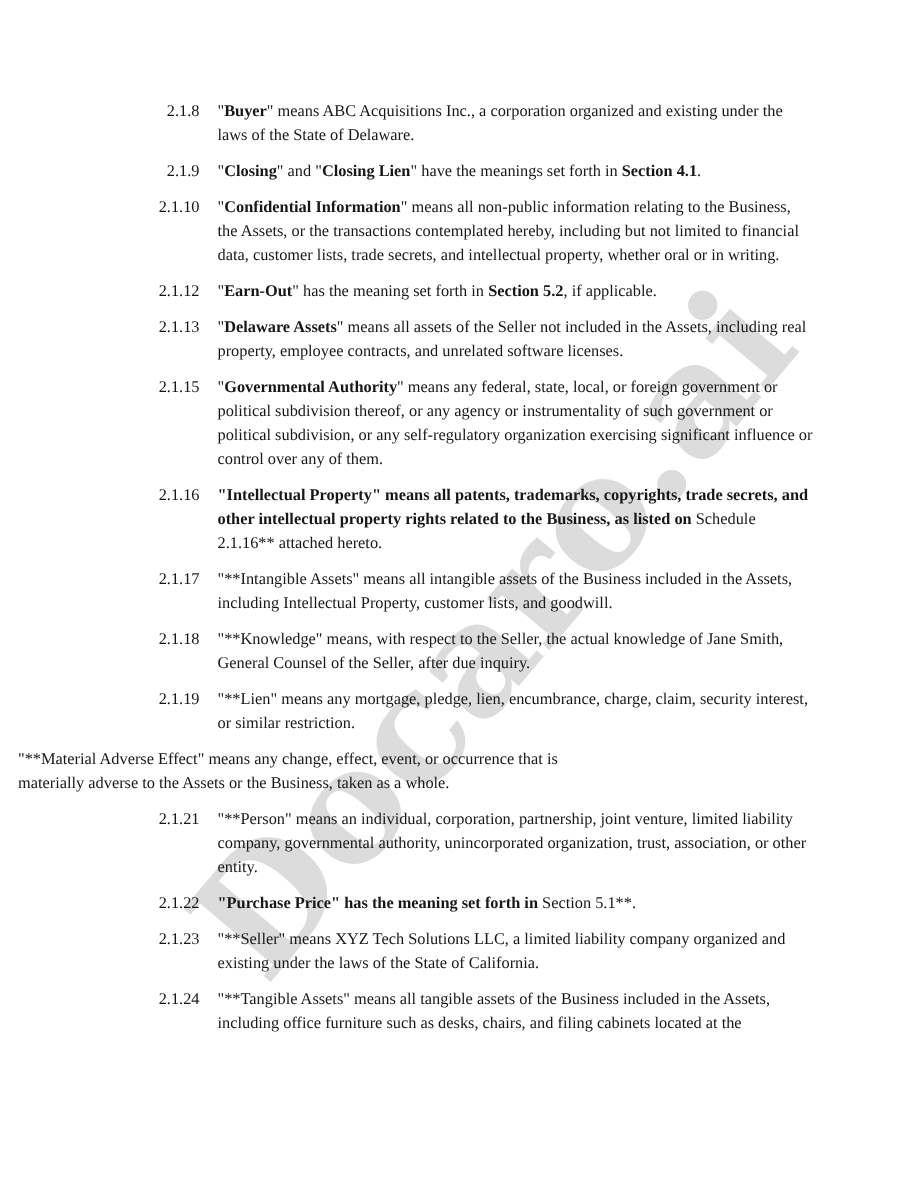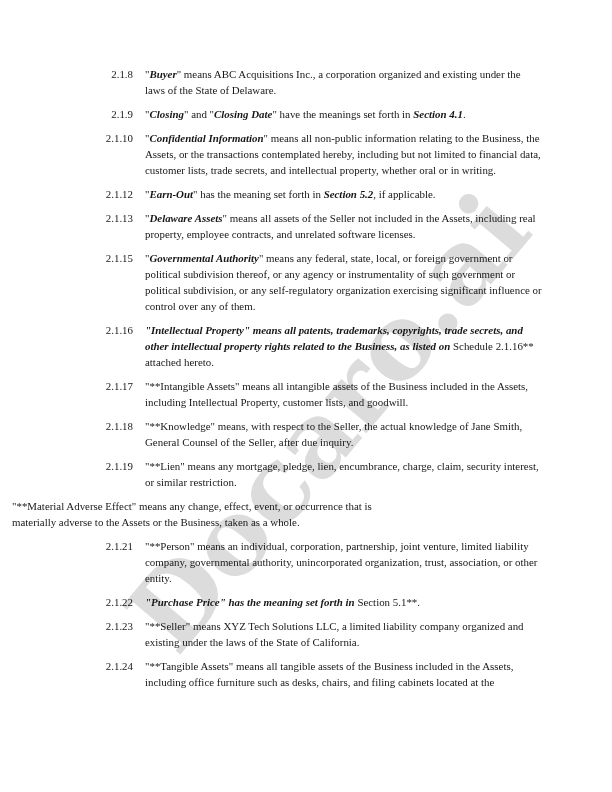--- a/index.html
+++ b/index.html
@@ -42,35 +42,35 @@
   }
   .num {
     width: 133px;
     flex: none;
     text-align: right;
   }
   .def {
     margin-left: 12px;
     width: 398px;
   }
-  .def span.b { font-weight: bold; font-style: italic; }
+  .def span.b { font-weight: bold; }
 </style>
 </head>
 <body>
 
 <div class="page">
   <div class="watermark" style="color: rgb(220, 220, 220);">Docaro.ai</div>
   <div class="content">
       <div class="item">
         <div class="num">2.1.8</div>
         <div class="def"><span>"</span><span class="b">Buyer</span><span>" means ABC Acquisitions Inc., a corporation organized and existing under the laws of the State of Delaware.</span></div>
       </div>
       <div class="item">
         <div class="num">2.1.9</div>
-        <div class="def"><span>"</span><span class="b">Closing</span><span>" and "</span><span class="b">Closing Date</span><span>" have the meanings set forth in </span><span class="b">Section 4.1</span><span>.</span></div>
+        <div class="def"><span>"</span><span class="b">Closing</span><span>" and "</span><span class="b">Closing Lien</span><span>" have the meanings set forth in </span><span class="b">Section 4.1</span><span>.</span></div>
       </div>
       <div class="item">
         <div class="num">2.1.10</div>
         <div class="def"><span>"</span><span class="b">Confidential Information</span><span>" means all non-public information relating to the Business, the Assets, or the transactions contemplated hereby, including but not limited to financial data, customer lists, trade secrets, and intellectual property, whether oral or in writing.</span></div>
       </div>
       <div class="item">
         <div class="num">2.1.12</div>
         <div class="def"><span>"</span><span class="b">Earn-Out</span><span>" has the meaning set forth in </span><span class="b">Section 5.2</span><span>, if applicable.</span></div>
       </div>
       <div class="item">

